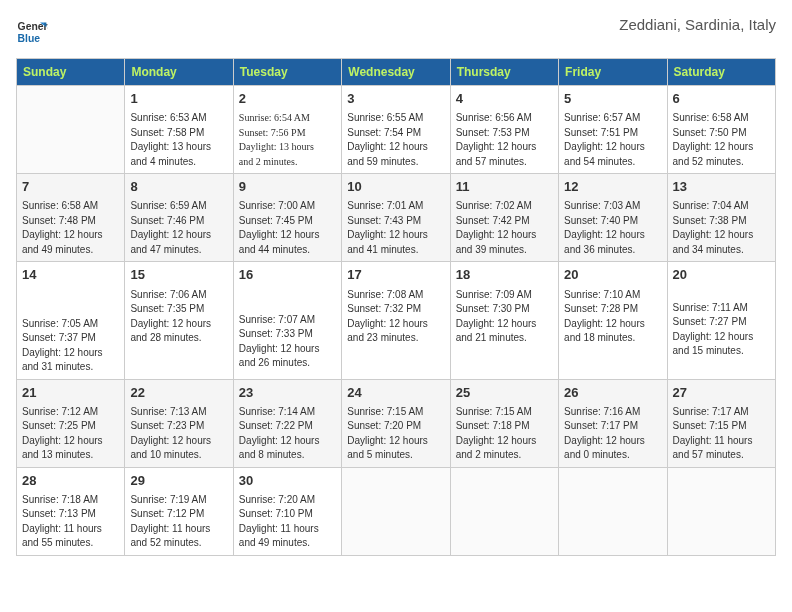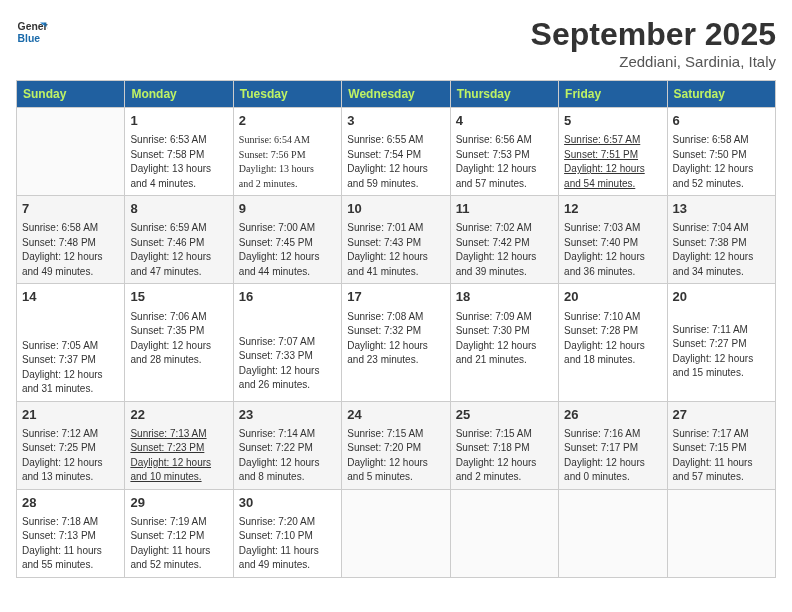--- a/index.html
+++ b/index.html
@@ -84,21 +84,20 @@
 <div class="header">
   <div class="logo">
     <svg class="logo-icon" viewBox="0 0 40 40">
       <text x="2" y="18" font-size="13" font-weight="bold" fill="#333" font-family="Arial">General</text>
       <text x="2" y="32" font-size="13" font-weight="bold" fill="#1a6aaa" font-family="Arial">Blue</text>
       <polygon points="30,8 38,14 34,8" fill="#2080cc"></polygon>
       <polygon points="34,8 38,14 38,8" fill="#1a6aaa"></polygon>
     </svg>
   </div>
   <div class="title-block">
-    <div class="month-title">September 2025</div>
     <div class="location">Zeddiani, Sardinia, Italy</div>
   </div>
 </div>
 
 <table>
   <thead>
     <tr>
     <th>Sunday</th>
         <th>Monday</th>
         <th>Tuesday</th>
@@ -134,21 +133,21 @@
         </td>
         <td>
           <span class="day-num">4</span>
           <div class="cell-info" style="white-space: pre-line;">Sunrise: 6:56 AM
 Sunset: 7:53 PM
 Daylight: 12 hours
 and 57 minutes.</div>
         </td>
         <td>
           <span class="day-num">5</span>
-          <div class="cell-info" style="white-space: pre-line; text-decoration: underline;">Sunrise: 6:57 AM
+          <div class="cell-info" style="white-space: pre-line;">Sunrise: 6:57 AM
 Sunset: 7:51 PM
 Daylight: 12 hours
 and 54 minutes.</div>
         </td>
         <td>
           <span class="day-num">6</span>
           <div class="cell-info" style="white-space: pre-line;">Sunrise: 6:58 AM
 Sunset: 7:50 PM
 Daylight: 12 hours
 and 52 minutes.</div>
@@ -259,21 +258,21 @@
       <tr>
         <td>
           <span class="day-num">21</span>
           <div class="cell-info" style="white-space: pre-line;">Sunrise: 7:12 AM
 Sunset: 7:25 PM
 Daylight: 12 hours
 and 13 minutes.</div>
         </td>
         <td>
           <span class="day-num">22</span>
-          <div class="cell-info" style="white-space: pre-line; text-decoration: underline;">Sunrise: 7:13 AM
+          <div class="cell-info" style="white-space: pre-line;">Sunrise: 7:13 AM
 Sunset: 7:23 PM
 Daylight: 12 hours
 and 10 minutes.</div>
         </td>
         <td>
           <span class="day-num">23</span>
           <div class="cell-info" style="white-space: pre-line;">Sunrise: 7:14 AM
 Sunset: 7:22 PM
 Daylight: 12 hours
 and 8 minutes.</div>

